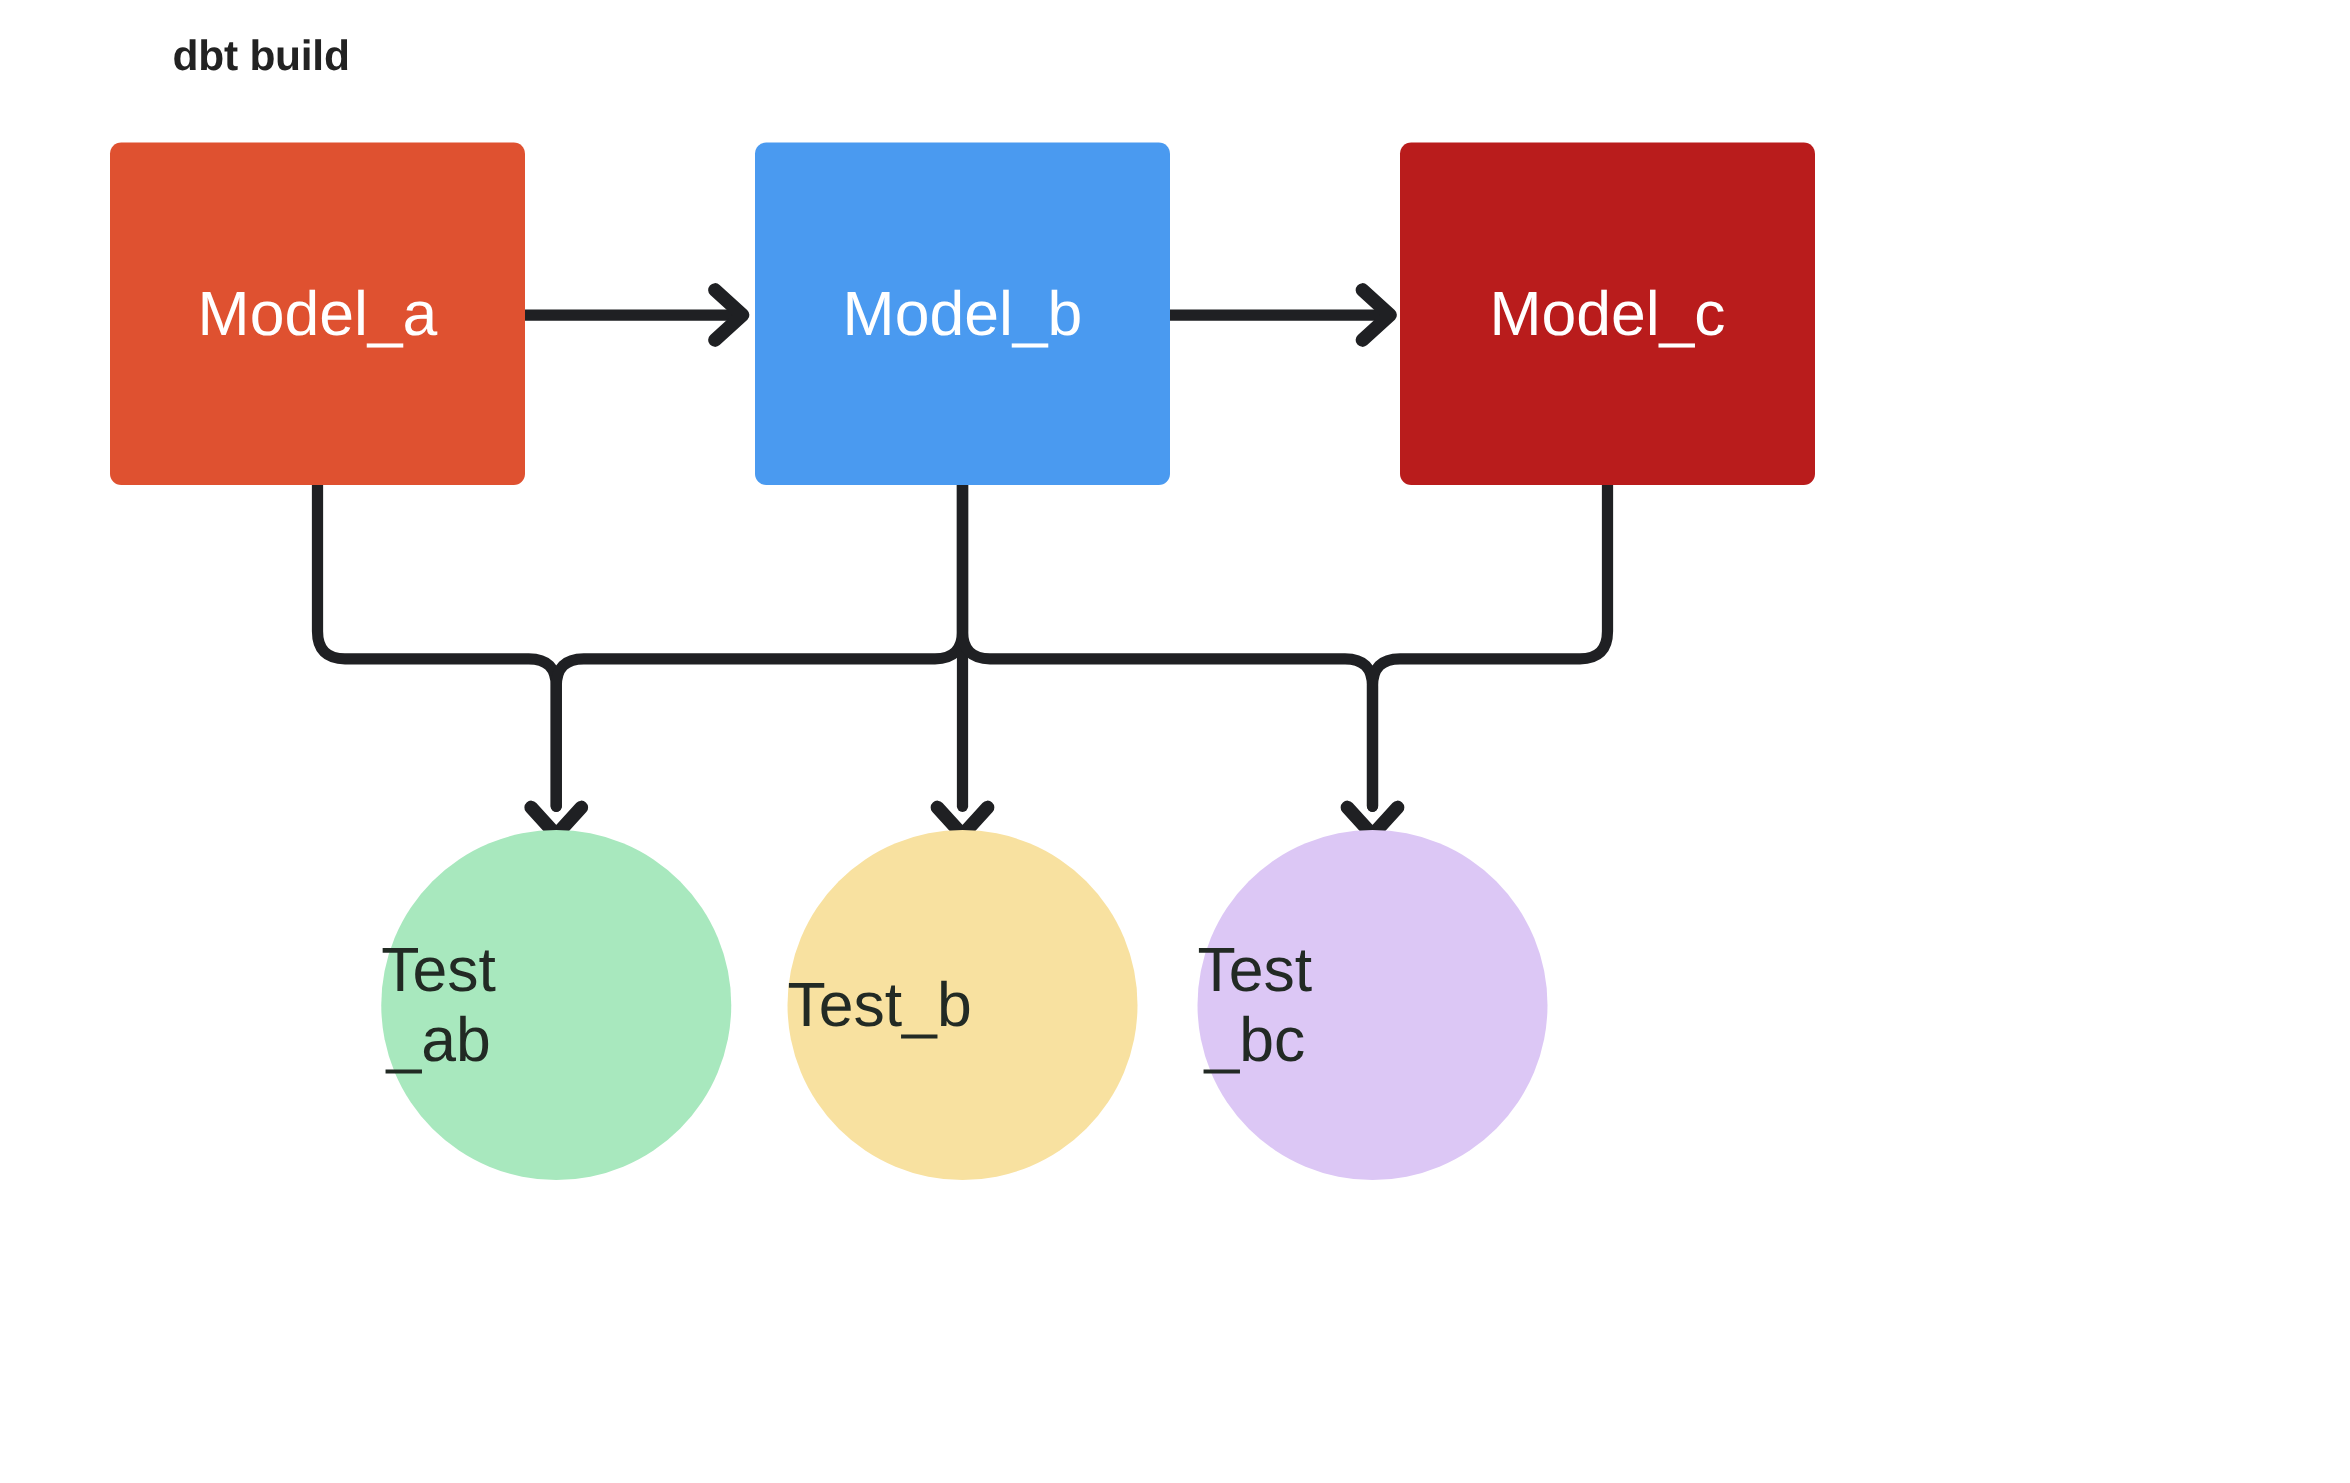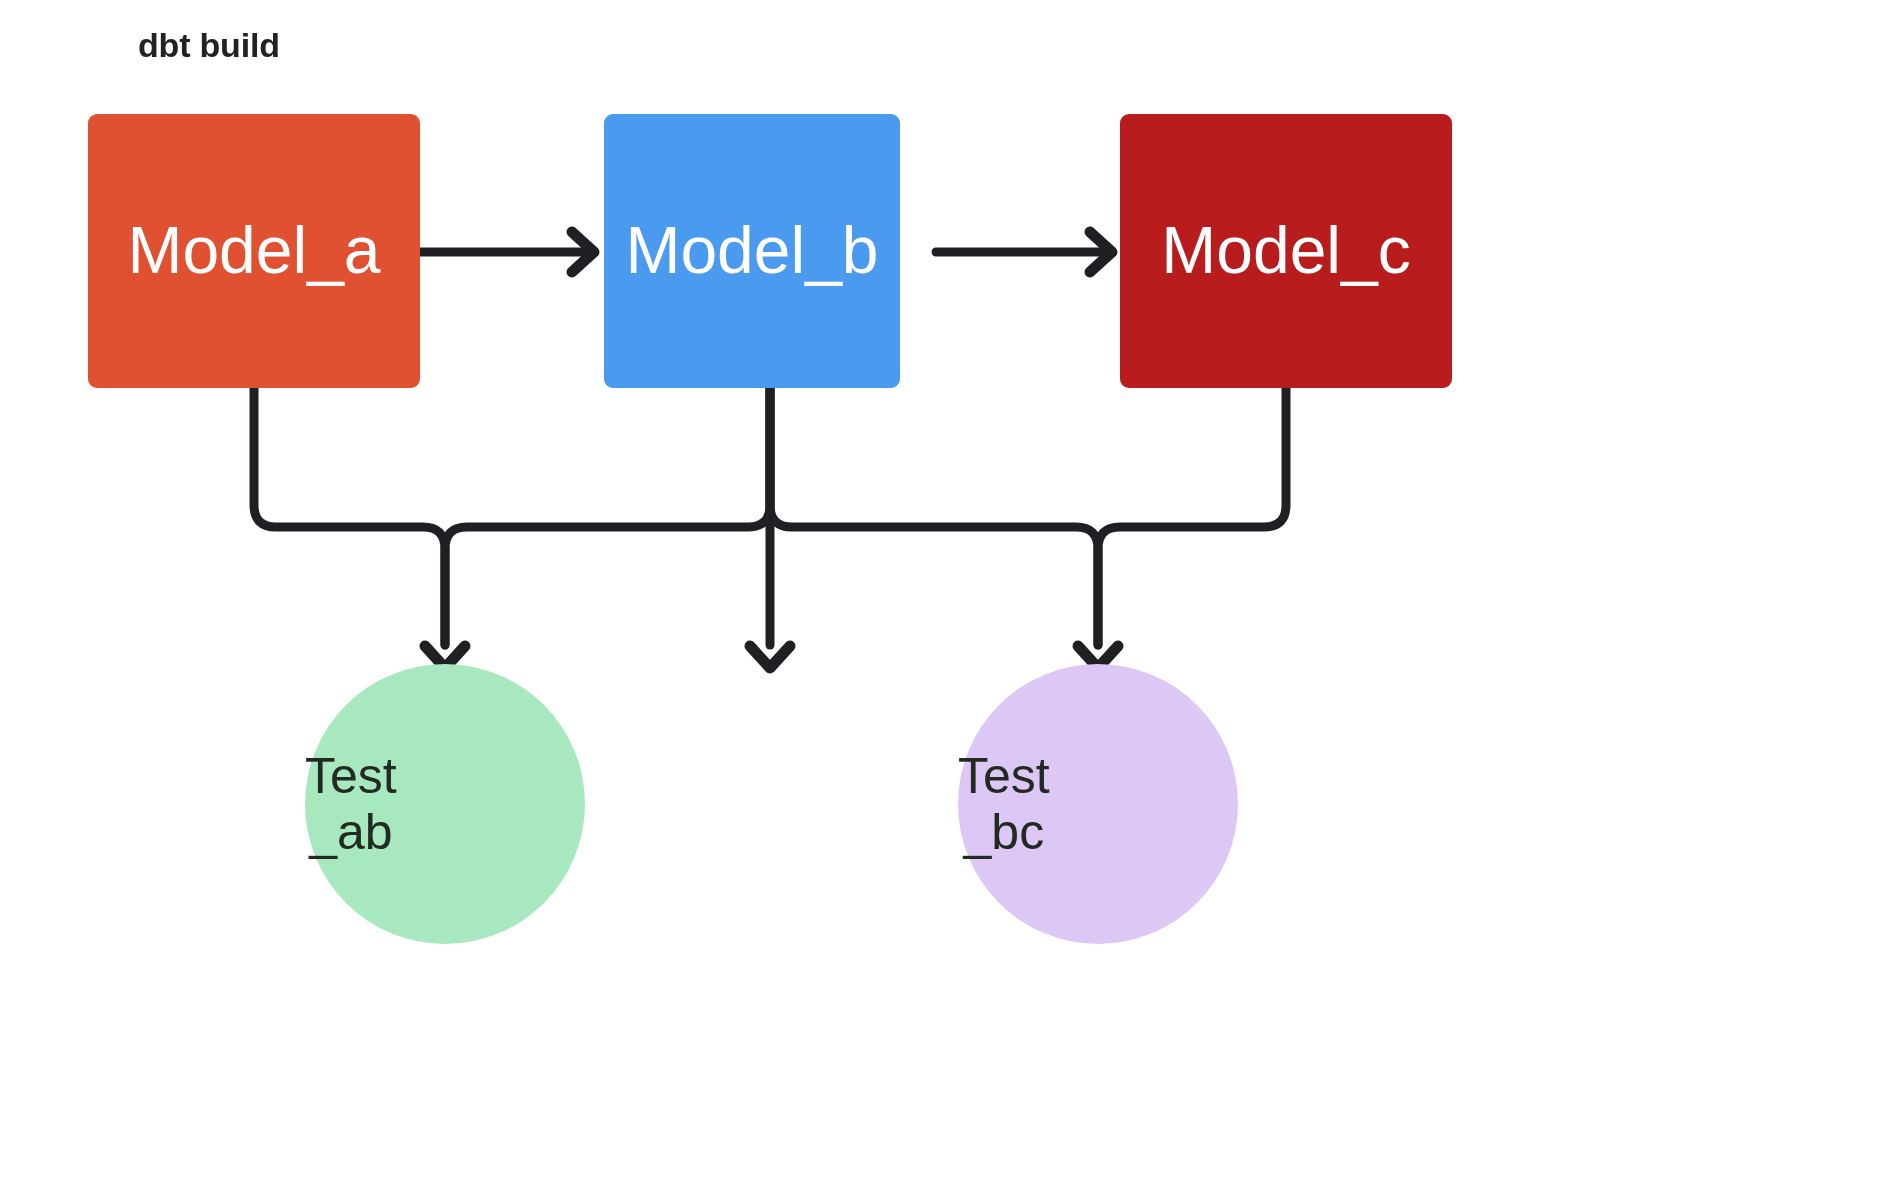--- a/index.html
+++ b/index.html
@@ -32,21 +32,21 @@
   }
   .node-box {
     position: absolute;
     border-radius: 9px;
     display: flex;
     align-items: center;
     justify-content: center;
     box-sizing: border-box;
   }
   .node-box .node-label {
-    font-size: 66px;
+    font-size: 50px;
     font-weight: 400;
     color: #ffffff;
     white-space: nowrap;
     line-height: 1.05;
     text-align: center;
   }
   .node-circle {
     position: absolute;
     border-radius: 50%;
     display: flex;
@@ -109,32 +109,35 @@
     <use href="#chev-r" x="0" y="0" transform="translate(1112,252)"></use>
     <use href="#chev-d" x="0" y="0" transform="translate(445,668)"></use>
     <use href="#chev-d" x="0" y="0" transform="translate(770,668)"></use>
     <use href="#chev-d" x="0" y="0" transform="translate(1098,668)"></use>
   </svg>
 
   <div class="node-box" style="left:88px; top:114px; width:332px; height:274px; background:#df5130;">
     <span class="node-label">Model_a</span>
   </div>
 
-  <div class="node-box" style="left:604px; top:114px; width:296px; height:274px; background:#4a9af0;">
+  <div class="node-box" style="left:604px; top:114px; width:332px; height:274px; background:#4a9af0;">
     <span class="node-label">Model_b</span>
   </div>
 
   <div class="node-box" style="left:1120px; top:114px; width:332px; height:274px; background:#b91c1c;">
     <span class="node-label">Model_c</span>
   </div>
 
   <div class="node-circle" style="left:305px; top:664px; width:280px; height:280px; background:#a8e8be;">
     <span class="node-label">Test
 _ab</span>
   </div>
 
+  <div class="node-circle" style="left:630px; top:664px; width:280px; height:280px; background:#f8e1a0;">
+    <span class="node-label">Test_b</span>
+  </div>
 
   <div class="node-circle" style="left:958px; top:664px; width:280px; height:280px; background:#dcc7f5;">
     <span class="node-label">Test
 _bc</span>
   </div>
 
 </div>
 
 </body></html>

